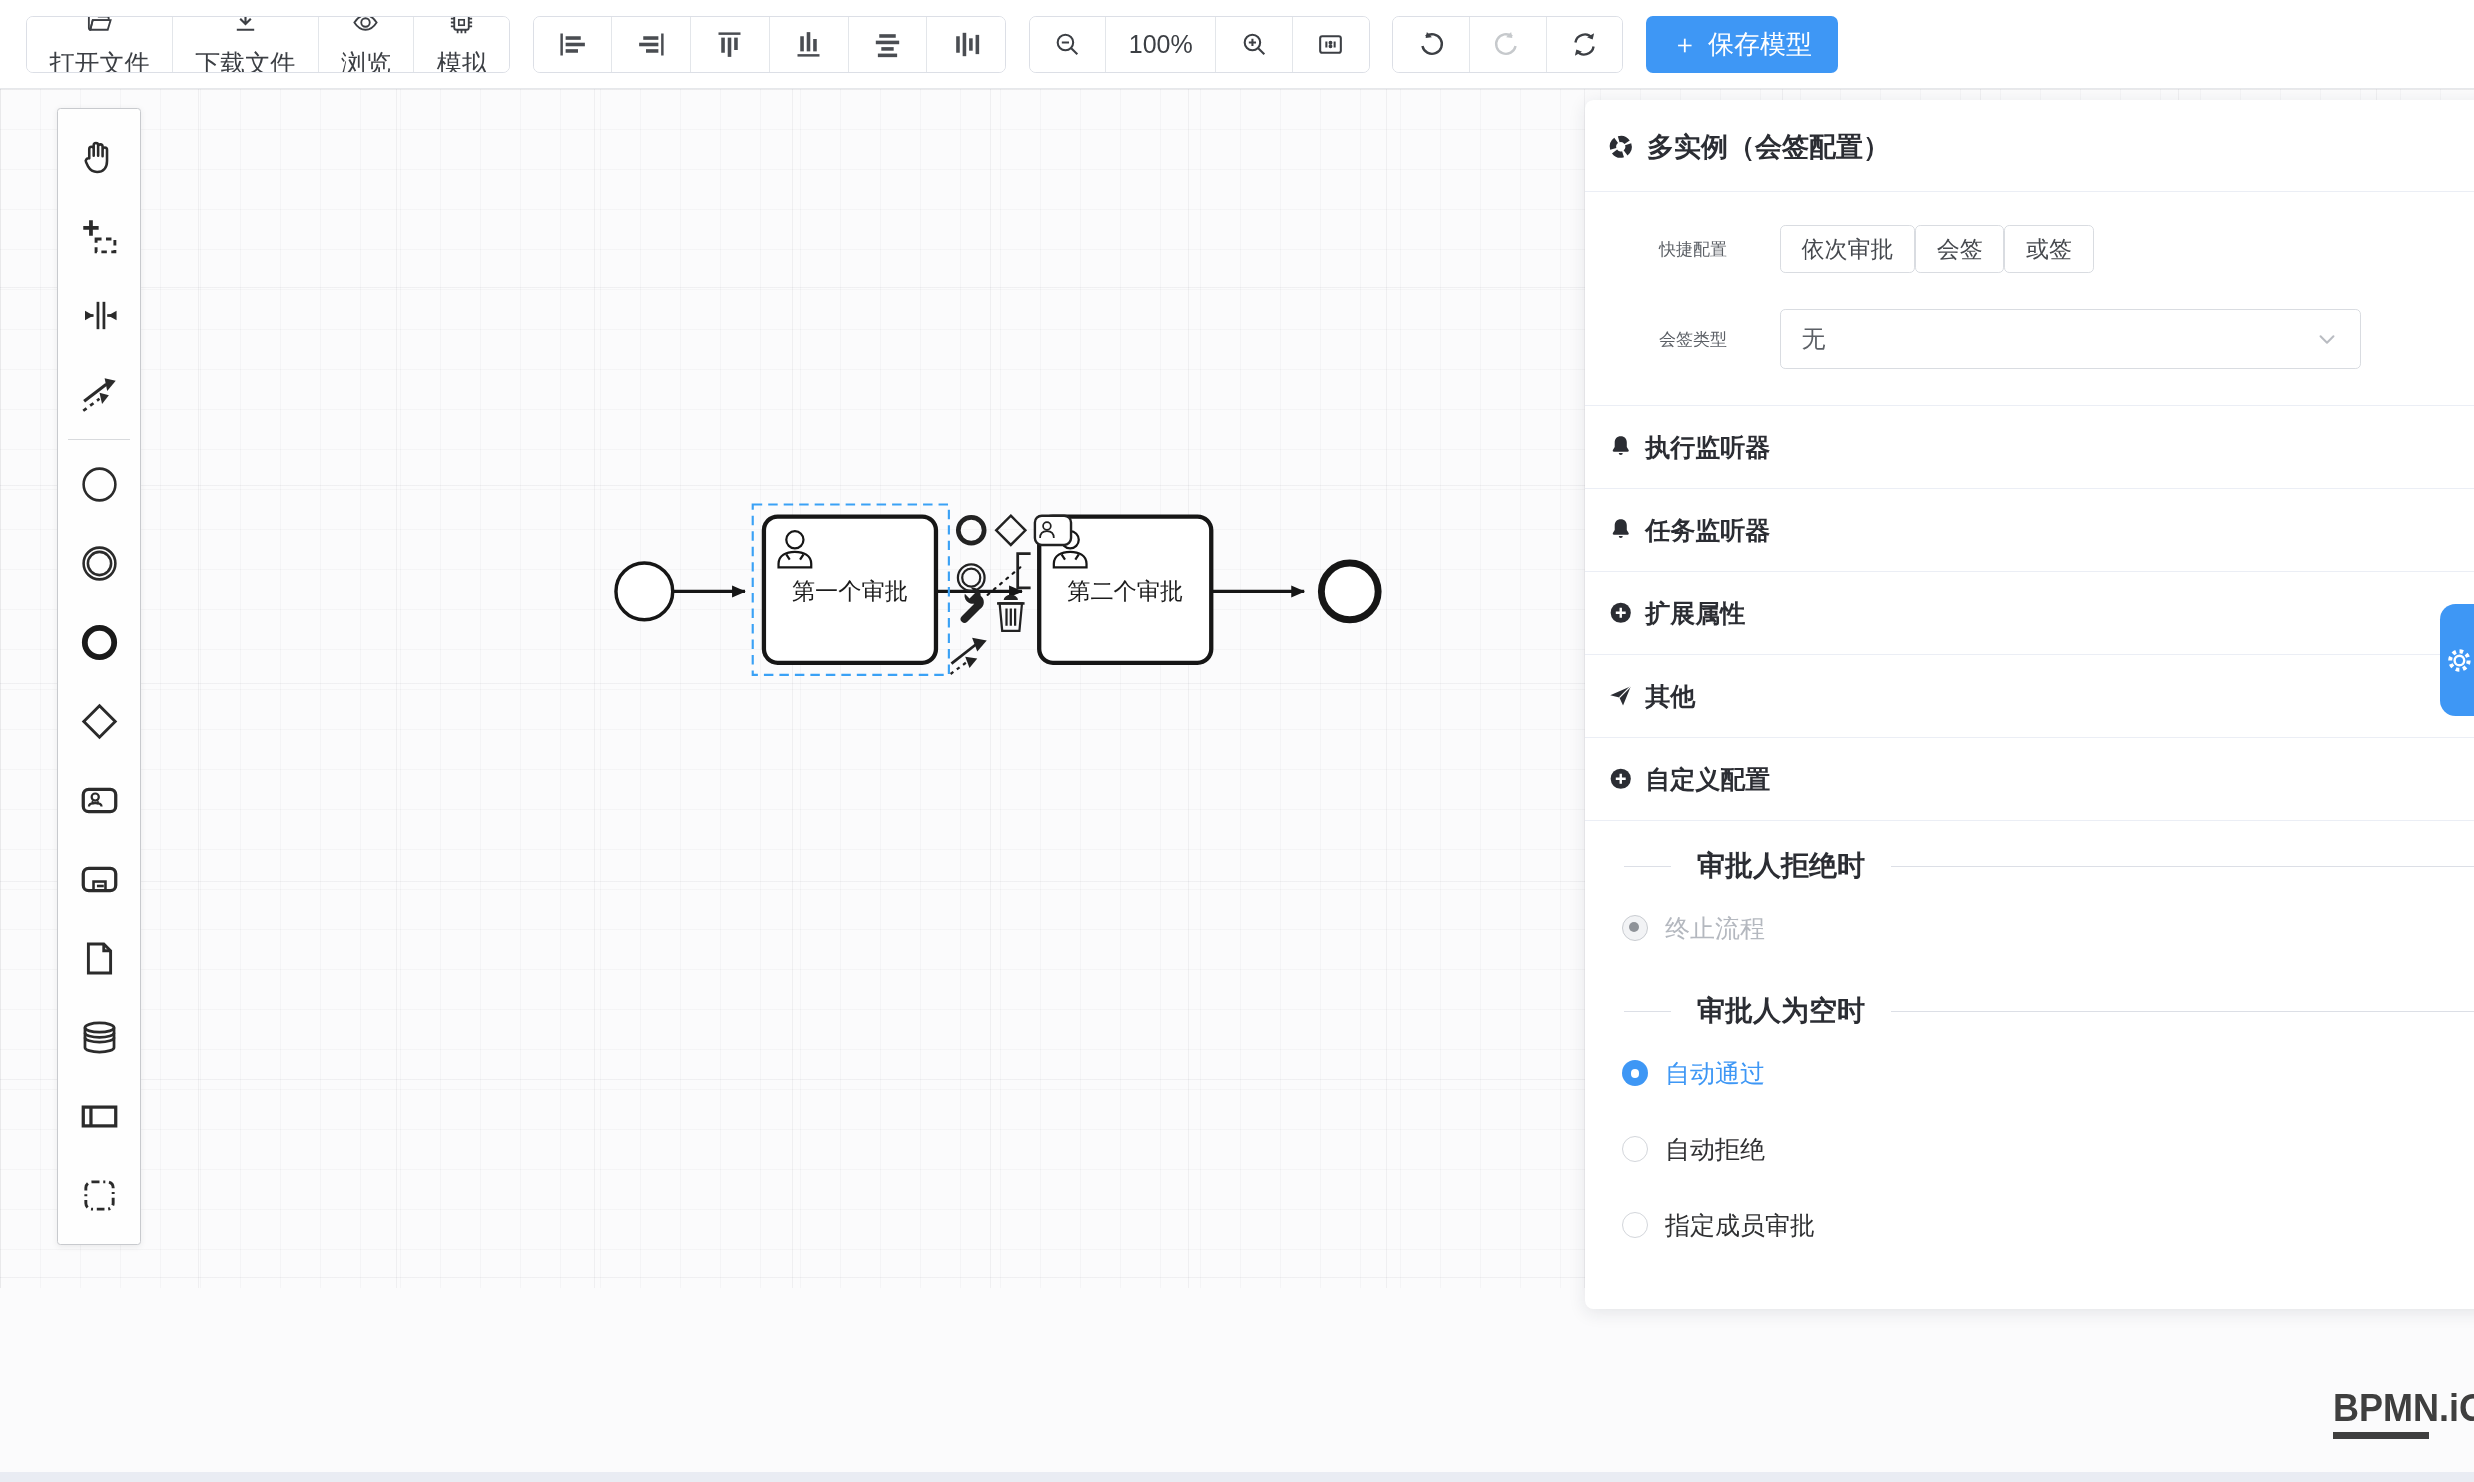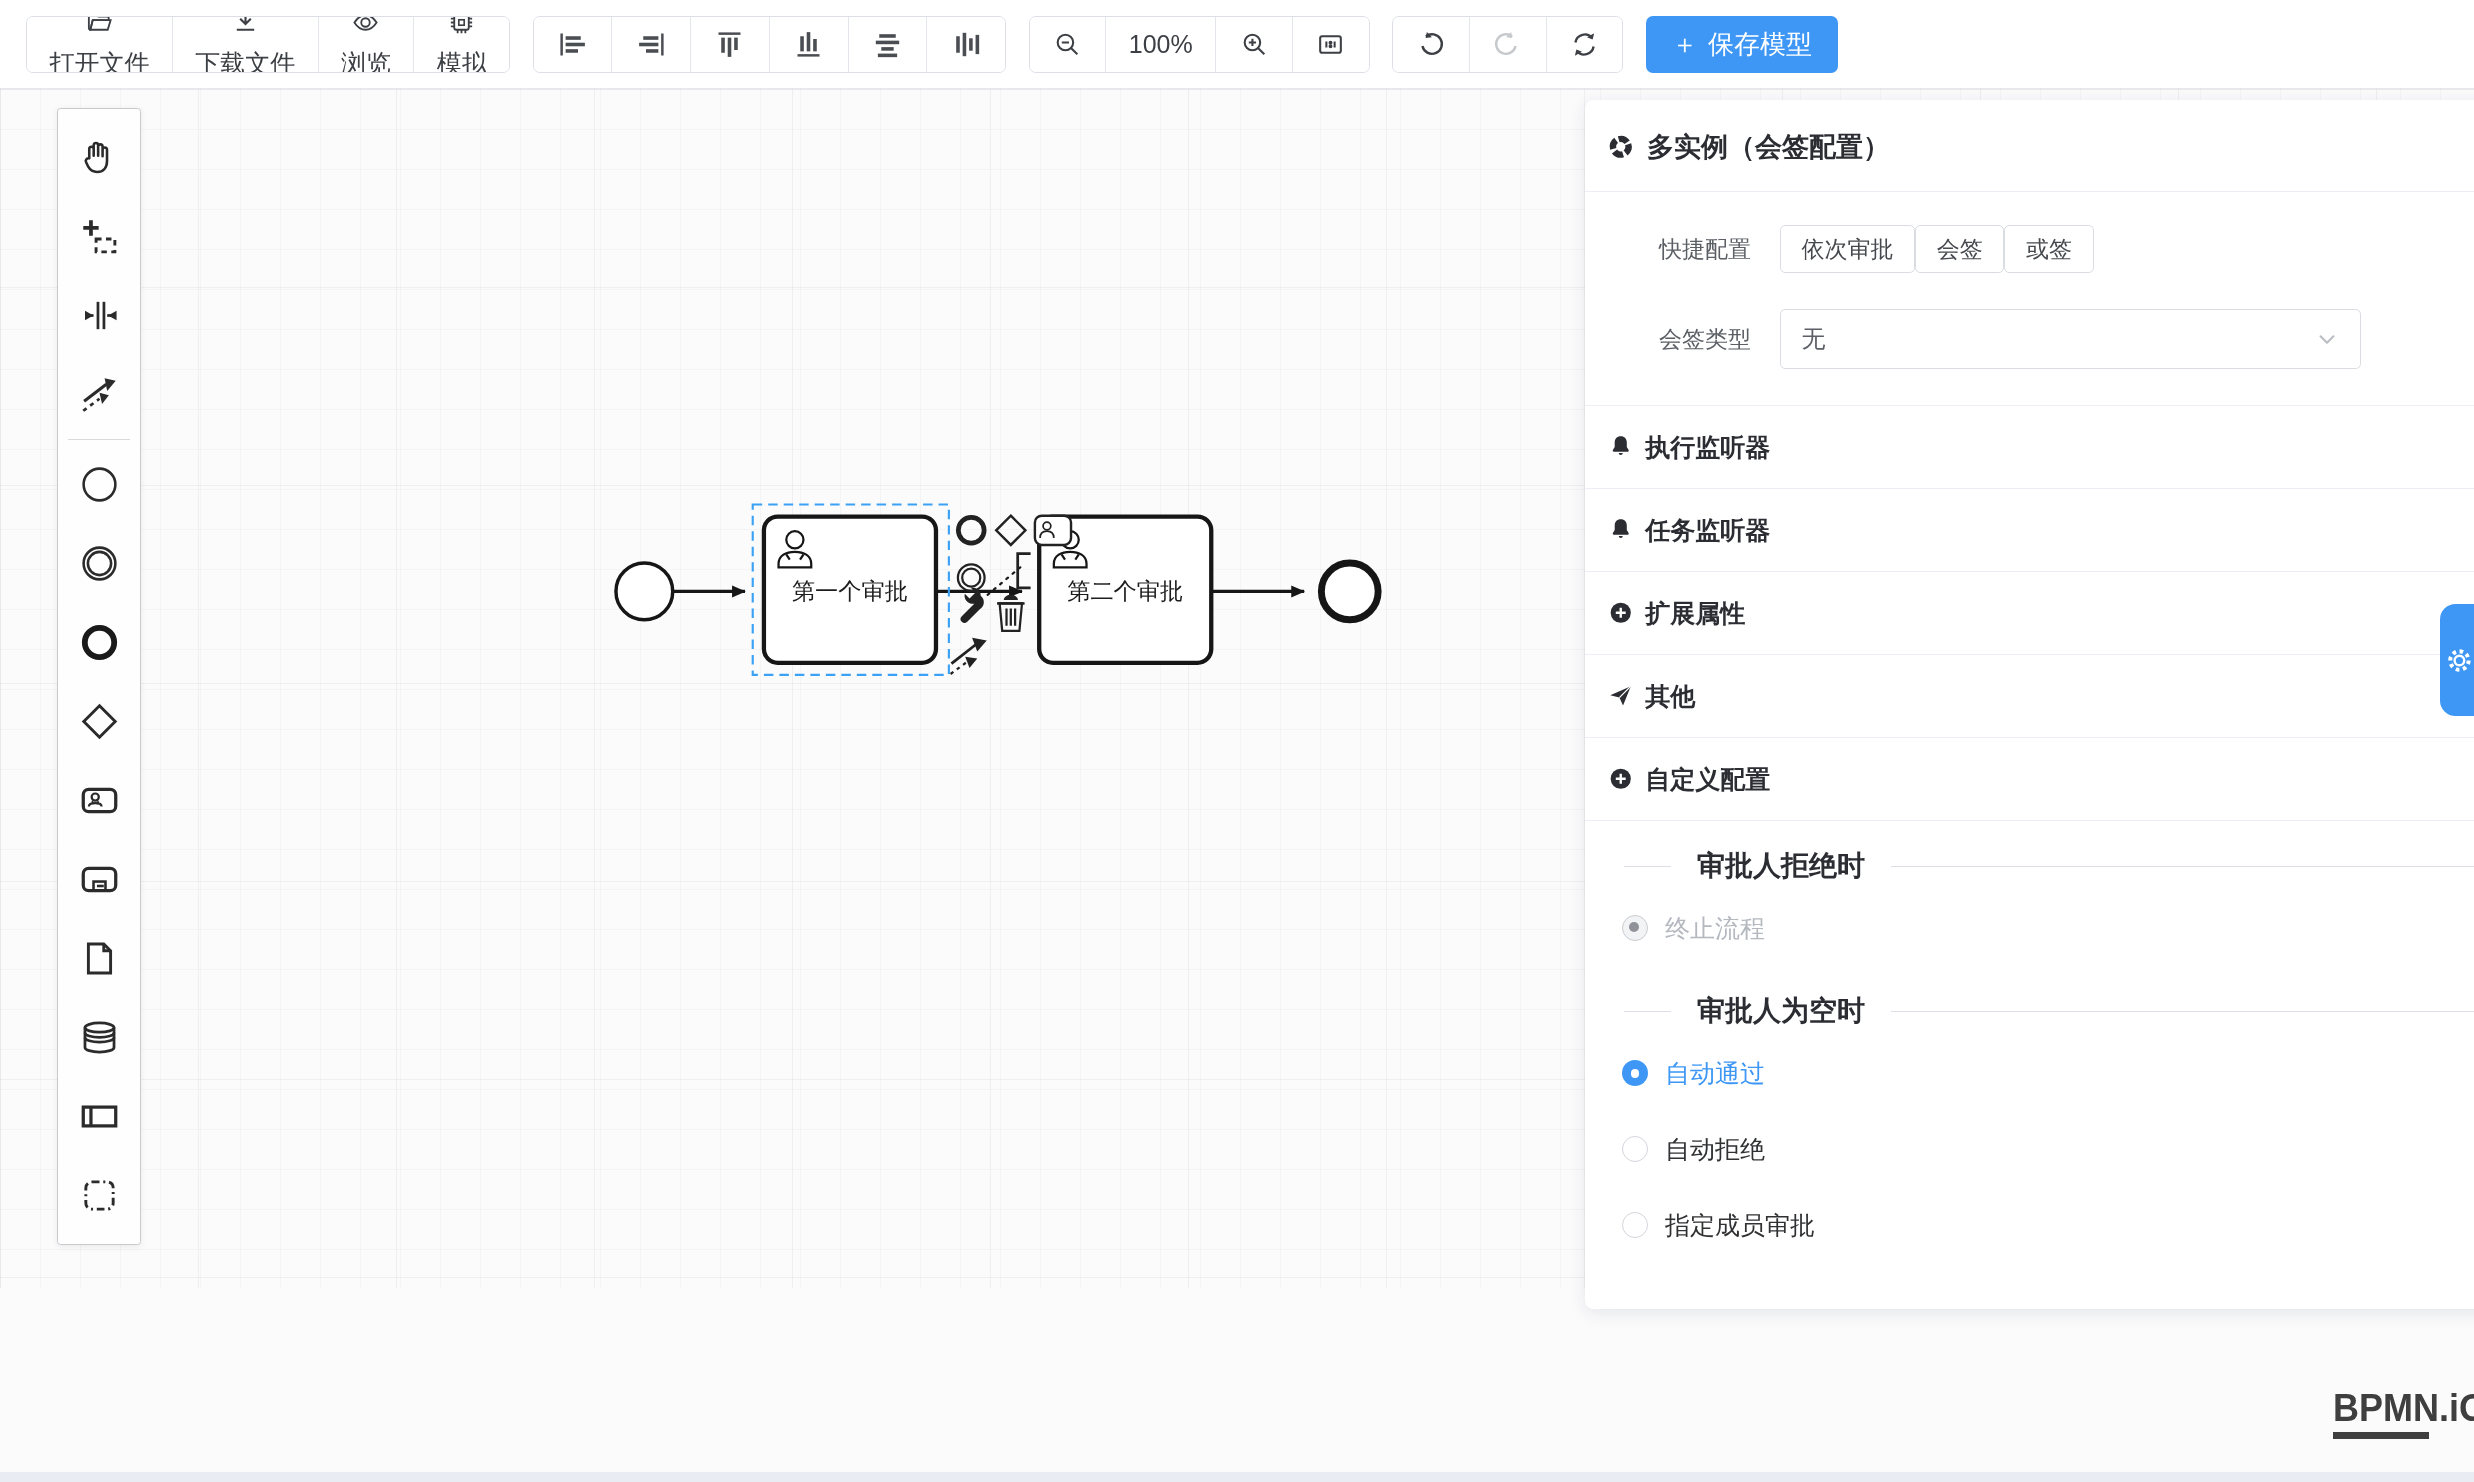--- a/index.html
+++ b/index.html
@@ -47,21 +47,21 @@
   .panel { position:absolute; left:1585px; top:100px; width:974px; height:1209px;
     background:#fff; border-radius:8.6px; box-shadow:0 3.4px 17px rgba(30,40,60,0.10);
     z-index:30; overflow:hidden; }
   .panel-header { display:flex; align-items:center; gap:12px; padding:29px 33px 26px 22.4px; }
   .panel-title { font-size:27px; font-weight:700; color:#2b2d33; }
   .panel-header .chev { margin-left:auto; }
   .divider { border-top:0.9px solid #ebeef5; }
   .form-row { display:flex; align-items:center; }
   .form-row.quick { padding:33px 0 12px 0; }
   .form-row.type { padding:24px 0 36px 0; }
-  .form-label { margin-left:74px; width:102px; font-size:23px; color:#5c6066; flex:none; }
+  .form-label { margin-left:74px; width:102px; font-size:17px; color:#5c6066; flex:none; }
   .quick-buttons { display:flex; margin-left:19px; }
   .qbtn { height:48px; padding:0 20.6px; display:flex; align-items:center; background:#fff;
     border:0.9px solid #d9dce1; border-radius:5.2px; font-size:23px; color:#46494e; cursor:pointer; white-space:nowrap; }
   .select { margin-left:19px; width:581px; height:60px; border:0.9px solid #d9dce1; border-radius:5.2px;
     display:flex; align-items:center; padding:0 20.6px; cursor:pointer; }
   .select-value { font-size:24px; color:#5c6066; }
   .select .chev { margin-left:auto; }
   .section-row { display:flex; align-items:center; height:83px; padding:0 33px 0 22.4px;
     border-top:0.9px solid #ebeef5; cursor:pointer;text-align:right; }
   .section-row .sec-label { font-size:25px; font-weight:700; color:#2b2d33; margin-left:10.3px; }

